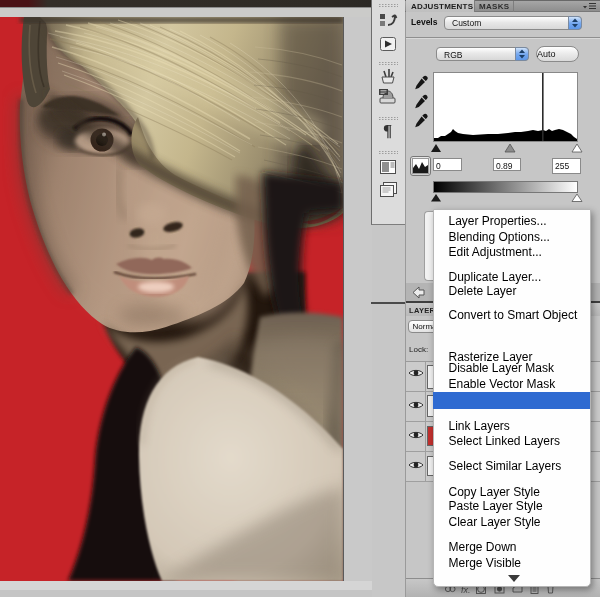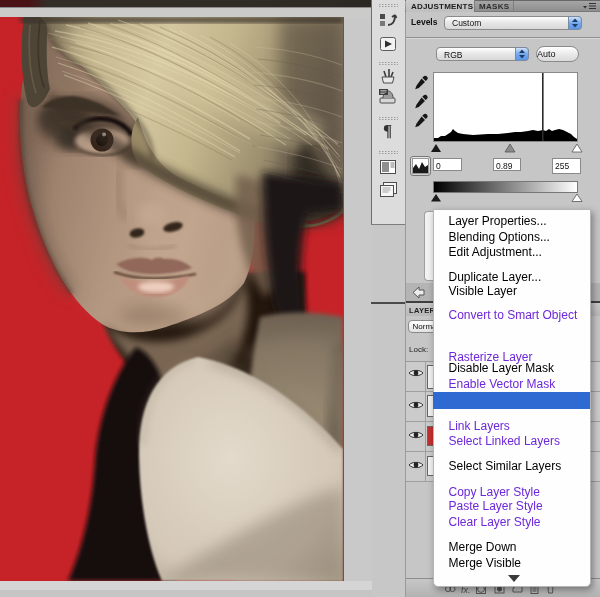--- a/index.html
+++ b/index.html
@@ -373,31 +373,31 @@
   <path d="M104,3.5 h7 M105,3.5 L105.5,10 h4 L110,3.5 M106.5,2 h2"></path>
  </g>
 </svg>
 
 <div class="abs" style="left:432.5px;top:209px;width:158px;height:377.5px;background:#fefefe;border:1px solid #b5b5b5;box-sizing:border-box;box-shadow:2px 3px 7px rgba(0,0,0,0.38);border-radius:0 0 5px 5px"></div>
 <div class="abs" id="menuitems" style="left:432.5px;top:209px;width:158px;height:377.5px;font-size:12px;color:#000">
  <div class="abs mi" style="top:4.5px">Layer Properties...</div>
  <div class="abs mi" style="top:20.5px">Blending Options...</div>
  <div class="abs mi" style="top:36px">Edit Adjustment...</div>
  <div class="abs mi" style="top:60.5px">Duplicate Layer...</div>
- <div class="abs mi" style="top:75px">Visible Layer</div>
+ <div class="abs mi" style="top:75px">Delete Layer</div>
  <div class="abs mi gr" style="top:99px">Convert to Smart Object</div>
  <div class="abs mi gr" style="top:141px">Rasterize Layer</div>
  <div class="abs mi gr" style="top:167.5px">Enable Vector Mask</div>
  <div class="abs mi" style="top:152px">Disable Layer Mask</div>
  <div class="abs" style="left:0;top:183px;width:157px;height:17px;background:#2e6ad1"></div>
  <div class="abs mi gr" style="top:209.5px">Link Layers</div>
  <div class="abs mi gr" style="top:224.5px">Select Linked Layers</div>
  <div class="abs mi" style="top:249.5px">Select Similar Layers</div>
  <div class="abs mi gr" style="top:275.5px">Copy Layer Style</div>
  <div class="abs mi gr" style="top:290px">Paste Layer Style</div>
  <div class="abs mi gr" style="top:306px">Clear Layer Style</div>
  <div class="abs mi" style="top:331px">Merge Down</div>
  <div class="abs mi" style="top:347px">Merge Visible</div>
  <svg class="abs" style="left:75px;top:366px" width="12" height="7">
       <path d="M0,0 h12 l-6,7 z" fill="#3a3a3a"></path>
     </svg>
 </div>
-<style>.mi{left:16px;height:15px;line-height:15px;white-space:nowrap}.gr{color:#6d28d9}</style>
+<style>.mi{left:16px;height:15px;line-height:15px;white-space:nowrap}.gr{color:#000000}</style>
 
 </body></html>

